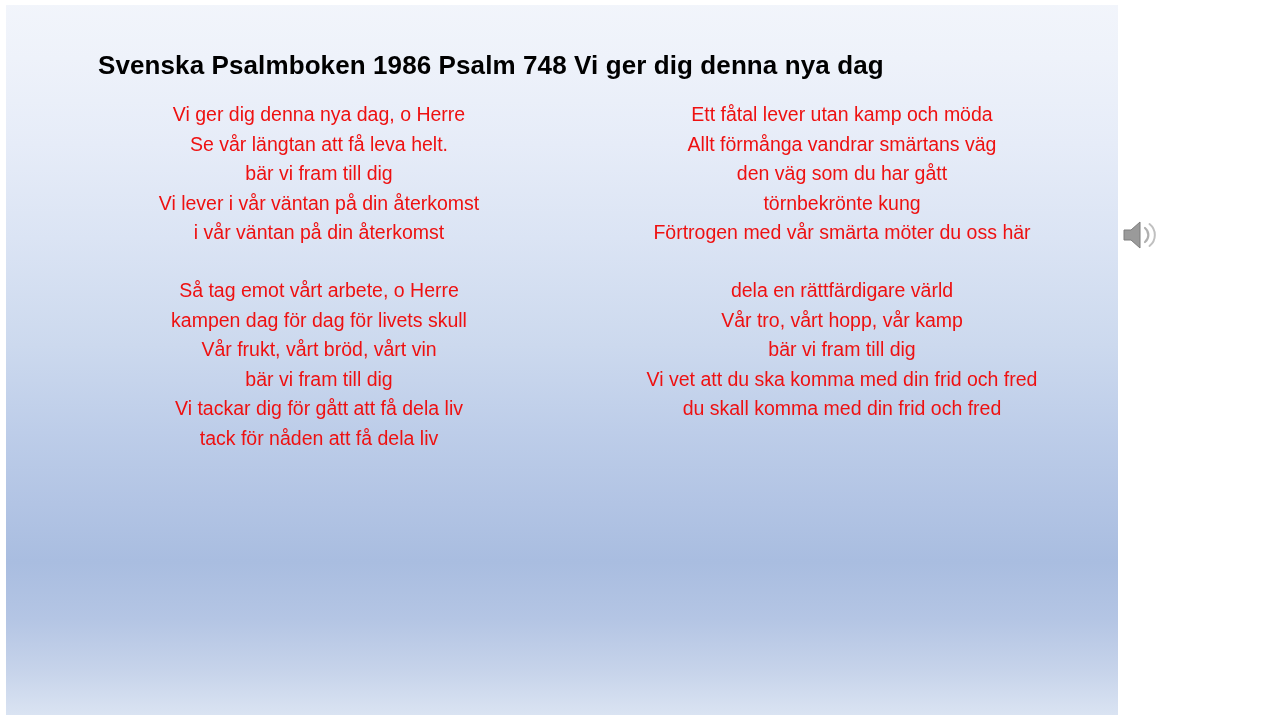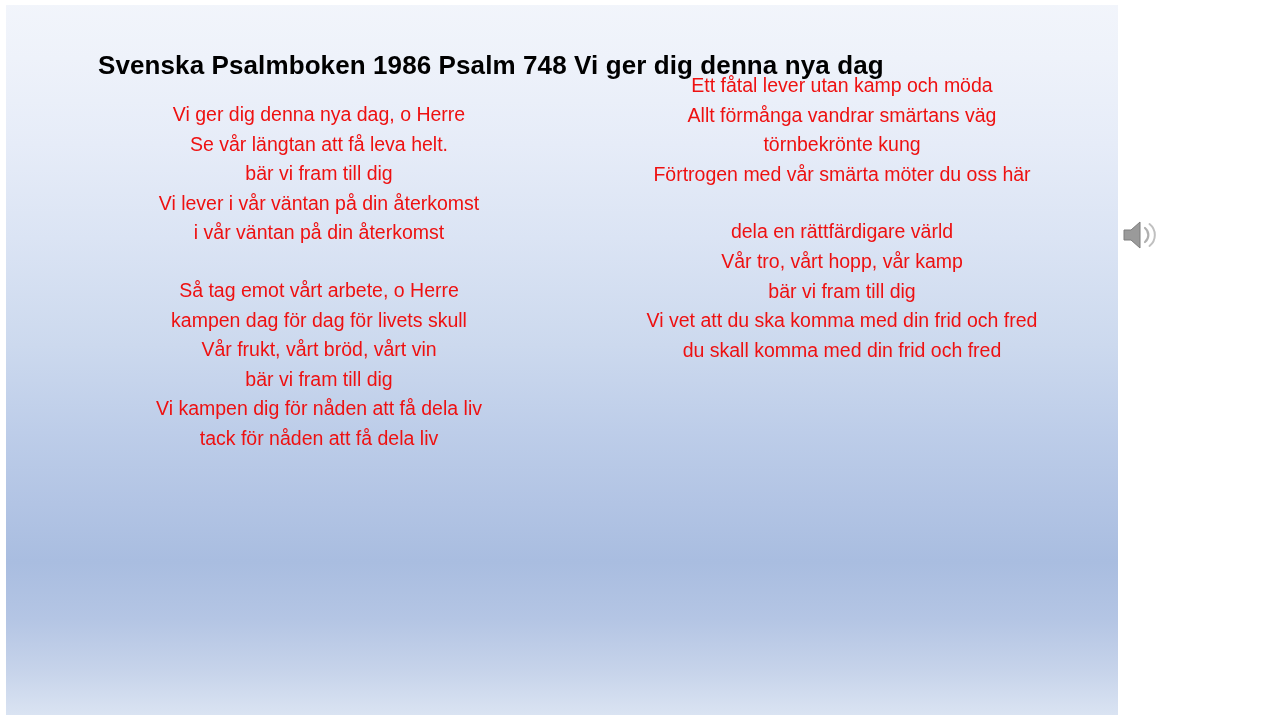--- a/index.html
+++ b/index.html
@@ -65,21 +65,21 @@
     font-size: 19.5px;
     line-height: 29.6px;
   }
   .col-left {
     left: 93px;
     top: 100px;
     width: 440px;
   }
   .col-right {
     left: 556px;
-    top: 71px;
+    top: 100px;
     width: 560px;
   }
   .stanza {
     margin: 0 0 28px 0;
     text-align: center;
   }
   .stanza:last-child {
     margin-bottom: 0;
   }
   .line {
@@ -110,29 +110,30 @@
       <div class="line">Se vår längtan att få leva helt.</div>
       <div class="line">bär vi fram till dig</div>
       <div class="line">Vi lever i vår väntan på din återkomst</div>
       <div class="line">i vår väntan på din återkomst</div>
     </div>
     <div class="stanza">
       <div class="line">Så tag emot vårt arbete, o Herre</div>
       <div class="line">kampen dag för dag för livets skull</div>
       <div class="line">Vår frukt, vårt bröd, vårt vin</div>
       <div class="line">bär vi fram till dig</div>
-      <div class="line">Vi kampen dig för nåden att få dela liv</div>
+      <div class="line">Vi tackar dig för gått att få dela liv</div>
       <div class="line">tack för nåden att få dela liv</div>
     </div>
   </div>
 
   <div class="col col-right">
     <div class="stanza">
       <div class="line">Ett fåtal lever utan kamp och möda</div>
       <div class="line">Allt förmånga vandrar smärtans väg</div>
+      <div class="line">den väg som du har gått</div>
       <div class="line">törnbekrönte kung</div>
       <div class="line">Förtrogen med vår smärta möter du oss här</div>
     </div>
     <div class="stanza">
       <div class="line">dela en rättfärdigare värld</div>
       <div class="line">Vår tro, vårt hopp, vår kamp</div>
       <div class="line">bär vi fram till dig</div>
       <div class="line">Vi vet att du ska komma med din frid och fred</div>
       <div class="line">du skall komma med din frid och fred</div>
     </div>

